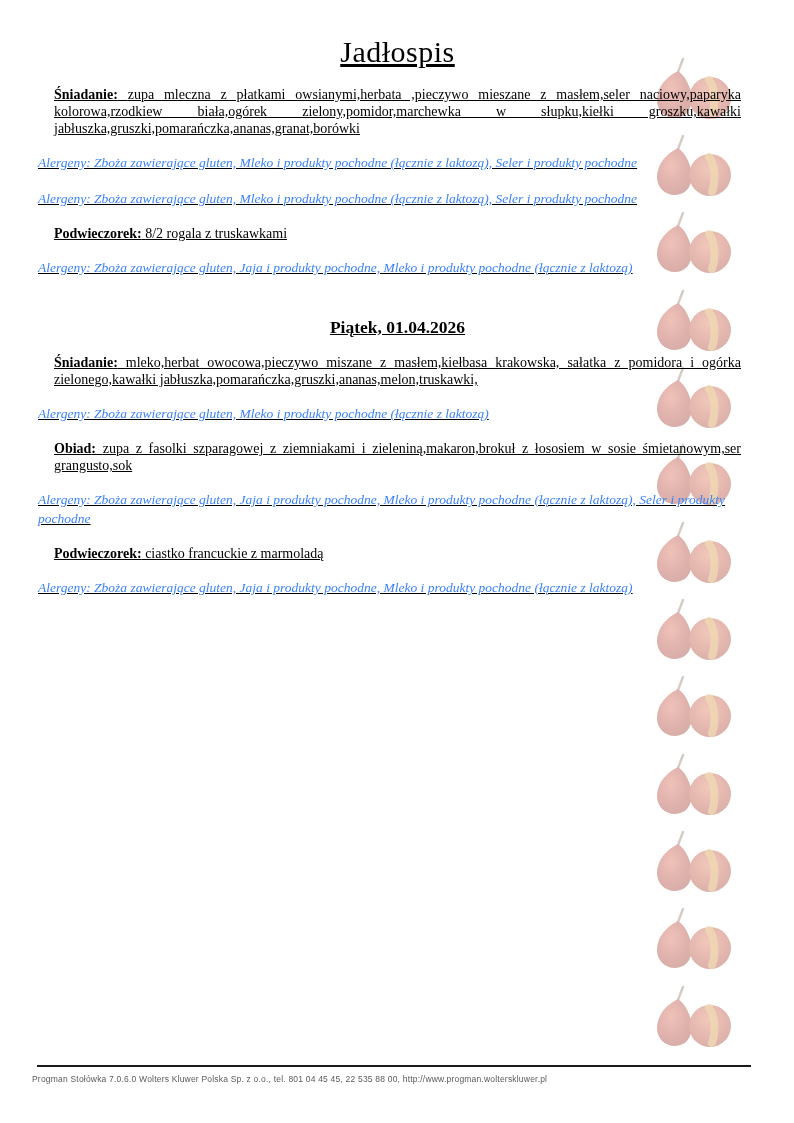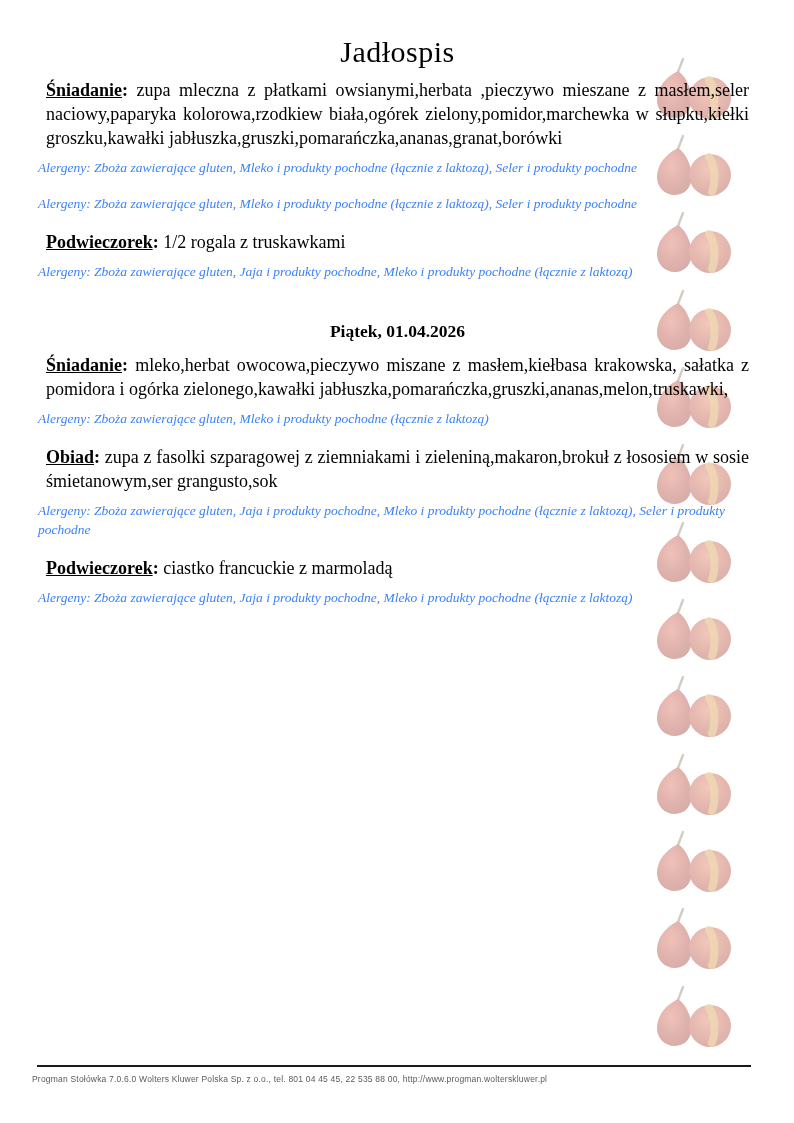--- a/index.html
+++ b/index.html
@@ -4,20 +4,21 @@
 <style>
   html, body { margin: 0; padding: 0; background: #ffffff; }
   .page {
     position: relative;
     width: 794px;
     height: 1123px;
     background: #ffffff;
     overflow: hidden;
     font-family: "Liberation Serif", serif;
     color: #000;
+    text-decoration: underline;
   }
   
   .fruit-col {
     position: absolute;
     top: 0;
     left: 650px;
     width: 90px;
     height: 1123px;
     z-index: 0;
   }
@@ -37,24 +38,24 @@
   .day-heading {
     font-size: 17.5px;
     font-weight: 700;
     line-height: 21px;
     text-align: center;
     margin: 0;
   }
   .day1 .day-heading { margin: 29px 0 10px 0; }
   .day2 .day-heading { margin: 40px 0 11px 0; }
   p.meal {
-    font-size: 18px;
-    line-height: 24px;
+    font-size: 14px;
+    line-height: 17px;
     text-align: justify;
-    margin: 8px;
+    margin: 16px;
   }
   p.meal .label { font-weight: 700; text-decoration: underline; }
   p.meal .colon { font-weight: 700; }
   p.allergens {
     font-size: 13.5px;
     font-style: italic;
     line-height: 19px;
     color: #3b82f6;
     margin: 5px 0 17px 0;
     text-align: left;
@@ -123,21 +124,21 @@
 
     <section class="day day1">
 
       <p class="meal"><span class="label">Śniadanie</span><span class="colon">:</span>
         <span>zupa mleczna z płatkami owsianymi,herbata ,pieczywo mieszane z masłem,seler naciowy,paparyka kolorowa,rzodkiew biała,ogórek zielony,pomidor,marchewka w słupku,kiełki groszku,kawałki jabłuszka,gruszki,pomarańczka,ananas,granat,borówki</span></p>
       <p class="allergens">Alergeny: Zboża zawierające gluten, Mleko i produkty pochodne (łącznie z laktozą), Seler i produkty pochodne</p>
 
       <p class="allergens">Alergeny: Zboża zawierające gluten, Mleko i produkty pochodne (łącznie z laktozą), Seler i produkty pochodne</p>
 
       <p class="meal"><span class="label">Podwieczorek</span><span class="colon">:</span>
-        <span>1/2 rogala z truskawkami</span></p>
+        <span>8/2 rogala z truskawkami</span></p>
       <p class="allergens">Alergeny: Zboża zawierające gluten, Jaja i produkty pochodne, Mleko i produkty pochodne (łącznie z laktozą)</p>
     </section>
 
     <section class="day day2">
       <h2 class="day-heading">Piątek, 01.04.2026</h2>
 
       <p class="meal"><span class="label">Śniadanie</span><span class="colon">:</span>
         <span>mleko,herbat owocowa,pieczywo miszane z masłem,kiełbasa krakowska, sałatka z pomidora i ogórka zielonego,kawałki jabłuszka,pomarańczka,gruszki,ananas,melon,truskawki,</span></p>
       <p class="allergens">Alergeny: Zboża zawierające gluten, Mleko i produkty pochodne (łącznie z laktozą)</p>
 

